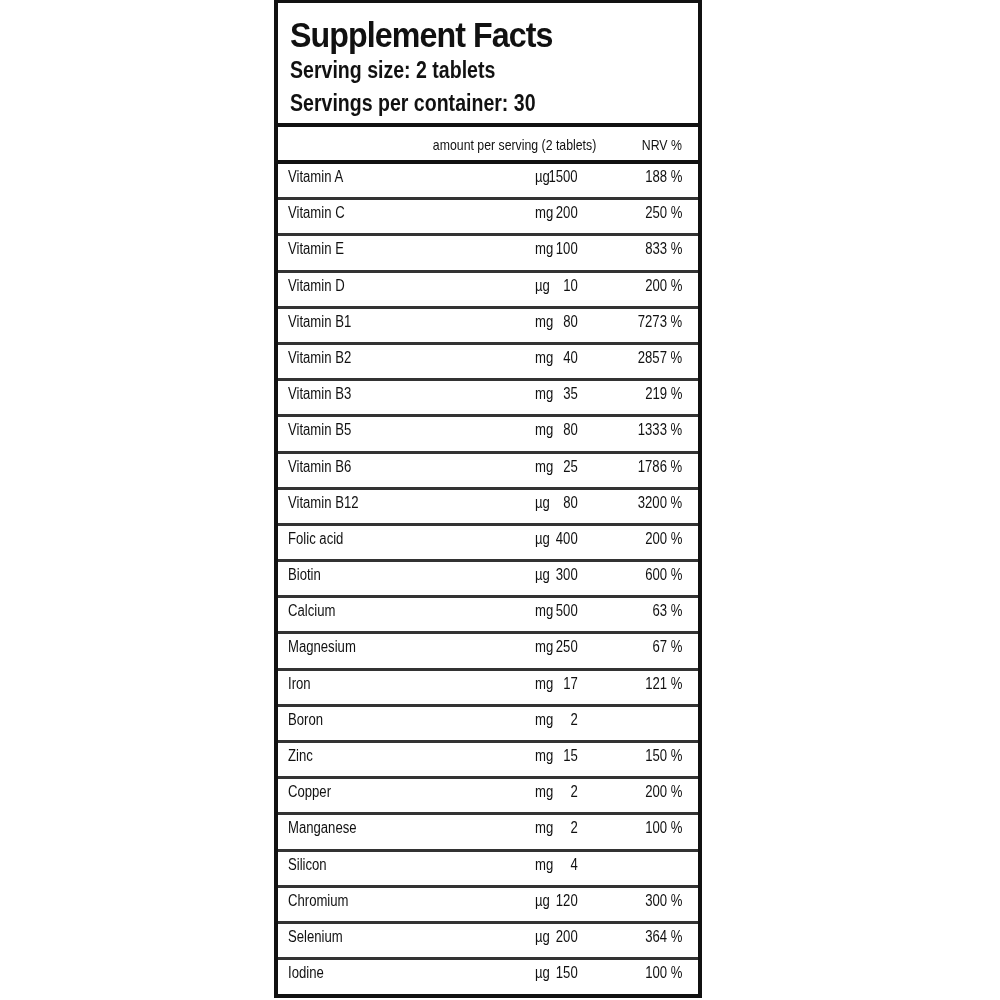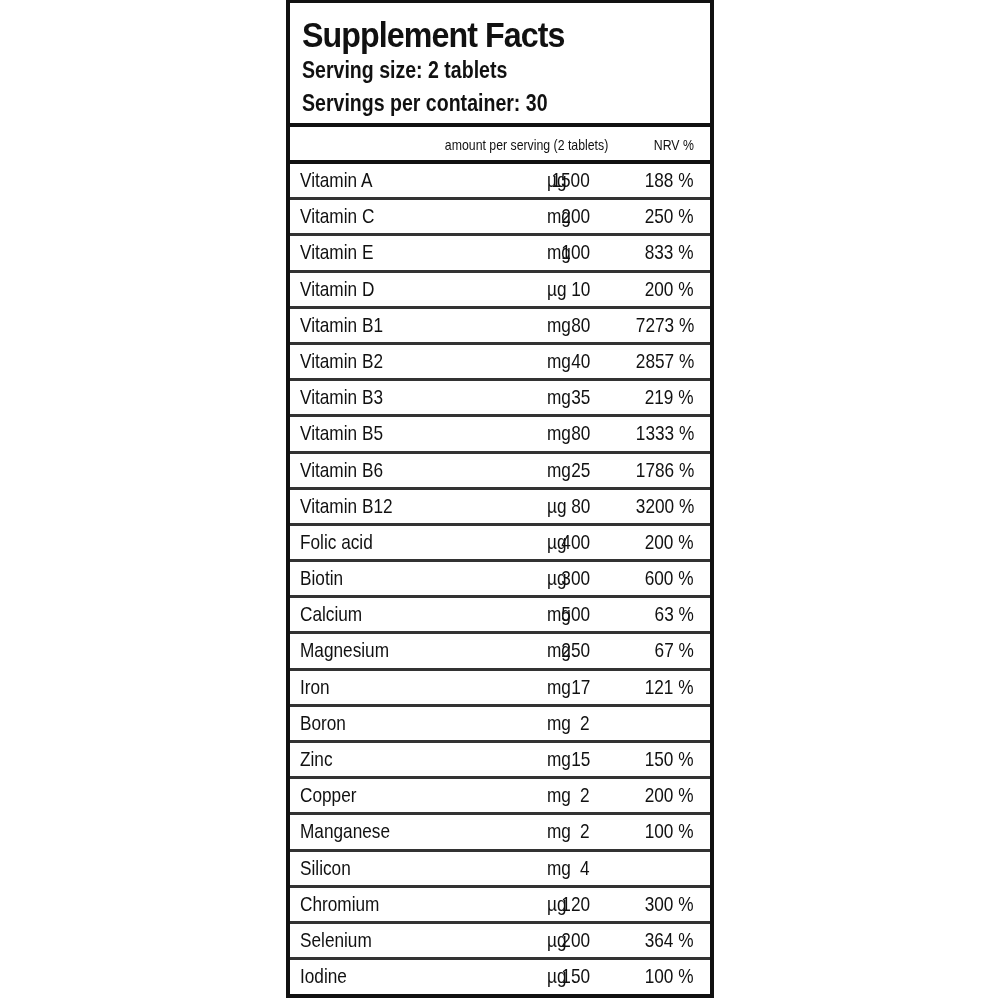--- a/index.html
+++ b/index.html
@@ -1,27 +1,27 @@
 <!DOCTYPE html>
 <html><head>
 <meta charset="utf-8">
 <style>
   html, body { margin:0; padding:0; background:#ffffff; }
   body { width:1000px; height:1000px; position:relative; overflow:hidden;
          font-family: "Liberation Sans", "DejaVu Sans", sans-serif; color:#111; }
-  .label { position:absolute; left:286px; top:0; width:428px; height:998px;
+  .label { position:absolute; left:274px; top:0; width:428px; height:998px;
            box-sizing:border-box; border:4px solid #111; border-top-width:3px; background:#fff; }
   .head { height:124px; box-sizing:border-box; padding:12px 0 0 12px; border-bottom:4px solid #111; }
   .title { font-size:35px; font-weight:bold; letter-spacing:-1px; line-height:40px; transform:scaleX(0.92); transform-origin:left; white-space:nowrap; }
   .sub { font-size:23px; font-weight:bold; line-height:35px; transform:scaleX(0.85); transform-origin:left; white-space:nowrap; margin-top:-2px; }
   .colhead { height:37px; box-sizing:border-box; border-bottom:4px solid #111; position:relative; font-size:15px; font-weight:normal; }
   .colhead span { position:absolute; top:9px; transform:scaleX(0.82); white-space:nowrap; }
   .ch-amount { right:102px; transform-origin:right; }
   .ch-nrv { right:16px; transform-origin:right; }
-  .row { height:36.2px; box-sizing:border-box; border-bottom:3px solid #333; position:relative; font-size:21px; }
+  .row { height:36.2px; box-sizing:border-box; border-bottom:3px solid #333; position:relative; font-size:16px; }
   .row:last-child { border-bottom:none; }
   .row span { position:absolute; top:4px; white-space:nowrap; transform:scaleX(0.82); }
   .c-name { left:10px; transform-origin:left; }
   .c-amt { right:120px; transform-origin:right; }
   .c-unit { left:257px; transform-origin:left; }
   .c-nrv { right:16px; transform-origin:right; }
 </style>
 </head>
 <body>
 

